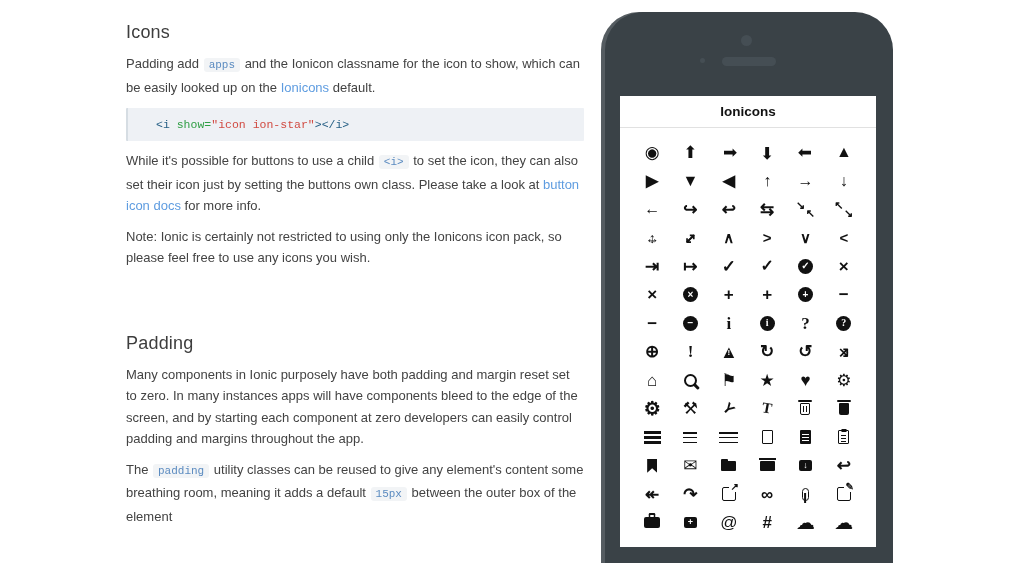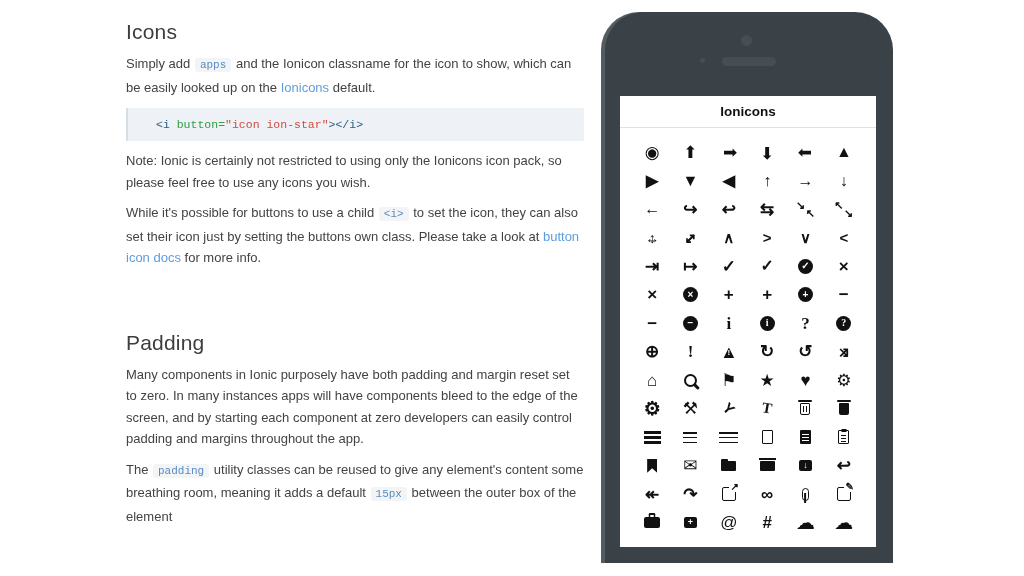--- a/index.html
+++ b/index.html
@@ -1,21 +1,21 @@
 <!DOCTYPE html>
 <html><head>
 <meta charset="utf-8">
 <style>
   html,body{margin:0;padding:0;}
   body{width:1024px;height:576px;position:relative;overflow:hidden;background:#ffffff;
        font-family:"Liberation Sans",sans-serif;-webkit-font-smoothing:antialiased;}
 
   
   .doc{position:absolute;left:126px;top:0;width:458px;color:#434343;}
-  .doc h2{margin:20px 0 0;font-size:21px;line-height:24px;font-weight:400;color:#3d3d3d;letter-spacing:.2px;}
+  .doc h2{margin:20px 0 0;font-size:18px;line-height:24px;font-weight:400;color:#3d3d3d;letter-spacing:.2px;}
   .doc h2.mt-lg{margin-top:62px;}
   .doc p{margin:9px 0 0;font-size:13px;line-height:21.5px;}
   .seg-a{color:#5e9ce0;text-decoration:none;cursor:pointer;}
   .seg-c{font-family:"Liberation Mono",monospace;font-size:11px;color:#5b8bc0;background:#f2f4f6;
          border-radius:3px;padding:1px 5px;margin:0 1px;}
   pre.codeblock{margin:10px 0 0;background:#eef1f5;border-left:2px solid #d6dde3;border-radius:1px;
        padding:10px 10px 10px 28px;font-family:"Liberation Mono",monospace;font-size:11.5px;line-height:13px;}
   .seg-tag{color:#255f85;}
   .seg-attr{color:#2f9e44;}
   .seg-str{color:#d14b42;}
@@ -90,24 +90,24 @@
   .css-paperclip::after{content:"";position:absolute;left:50%;transform:translateX(-50%);top:4px;height:10px;width:1.8px;background:#111;}
   .css-briefcase{width:16px;height:11px;background:#111;border-radius:2px;}
   .css-briefcase::before{content:"";position:absolute;top:-4px;left:50%;transform:translateX(-50%);
       width:7px;height:5px;border:2px solid #111;border-bottom:none;border-radius:2px 2px 0 0;box-sizing:border-box;}
 </style>
 </head>
 <body>
 
 <div class="doc">
     <h2>Icons</h2>
-    <p><span class="seg-t">Simply add </span><span class="seg-c">apps</span><span class="seg-t"> and the Ionicon classname for the icon to show, which can be easily looked up on the </span><a class="seg-a">Ionicons</a><span class="seg-t"> default.</span></p>
-    <pre class="codeblock"><span class="seg-tag">&lt;i </span><span class="seg-attr">button=</span><span class="seg-str">"icon ion-star"</span><span class="seg-tag">&gt;&lt;/i&gt;</span></pre>
+    <p><span class="seg-t">Padding add </span><span class="seg-c">apps</span><span class="seg-t"> and the Ionicon classname for the icon to show, which can be easily looked up on the </span><a class="seg-a">Ionicons</a><span class="seg-t"> default.</span></p>
+    <pre class="codeblock"><span class="seg-tag">&lt;i </span><span class="seg-attr">show=</span><span class="seg-str">"icon ion-star"</span><span class="seg-tag">&gt;&lt;/i&gt;</span></pre>
+    <p><span class="seg-t">While it's possible for buttons to use a child </span><span class="seg-c">&lt;i&gt;</span><span class="seg-t"> to set the icon, they can also set their icon just by setting the buttons own class. Please take a look at </span><a class="seg-a">button icon docs</a><span class="seg-t"> for more info.</span></p>
     <p><span class="seg-t">Note: Ionic is certainly not restricted to using only the Ionicons icon pack, so please feel free to use any icons you wish.</span></p>
-    <p><span class="seg-t">While it's possible for buttons to use a child </span><span class="seg-c">&lt;i&gt;</span><span class="seg-t"> to set the icon, they can also set their icon just by setting the buttons own class. Please take a look at </span><a class="seg-a">button icon docs</a><span class="seg-t"> for more info.</span></p>
     <h2 class="mt-lg">Padding</h2>
     <p><span class="seg-t">Many components in Ionic purposely have both padding and margin reset set to zero. In many instances apps will have components bleed to the edge of the screen, and by starting each component at zero developers can easily control padding and margins throughout the app.</span></p>
     <p><span class="seg-t">The </span><span class="seg-c">padding</span><span class="seg-t"> utility classes can be reused to give any element's content some breathing room, meaning it adds a default </span><span class="seg-c">15px</span><span class="seg-t"> between the outer box of the element</span></p>
   </div>
 
 <div class="phone">
   <div class="cam"></div>
   <div class="dot"></div>
   <div class="spk"></div>
   <div class="screen">

